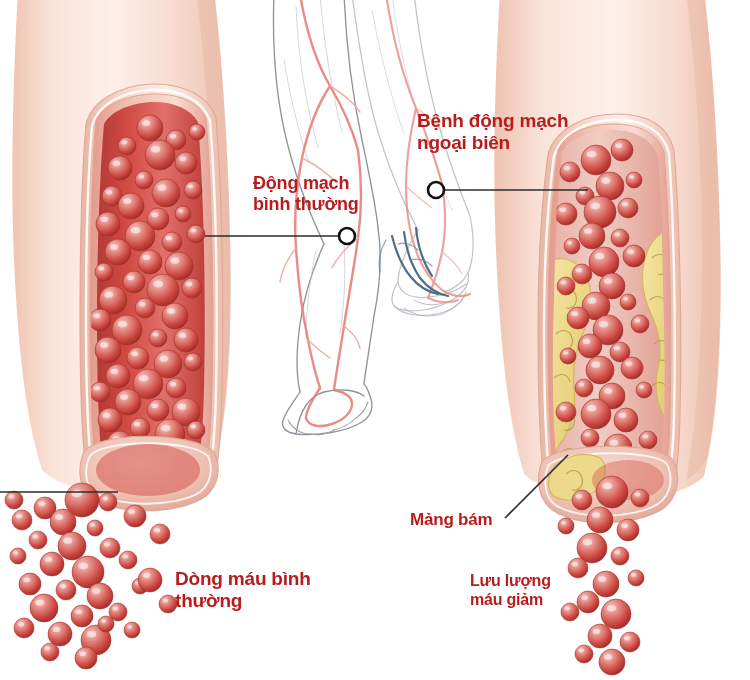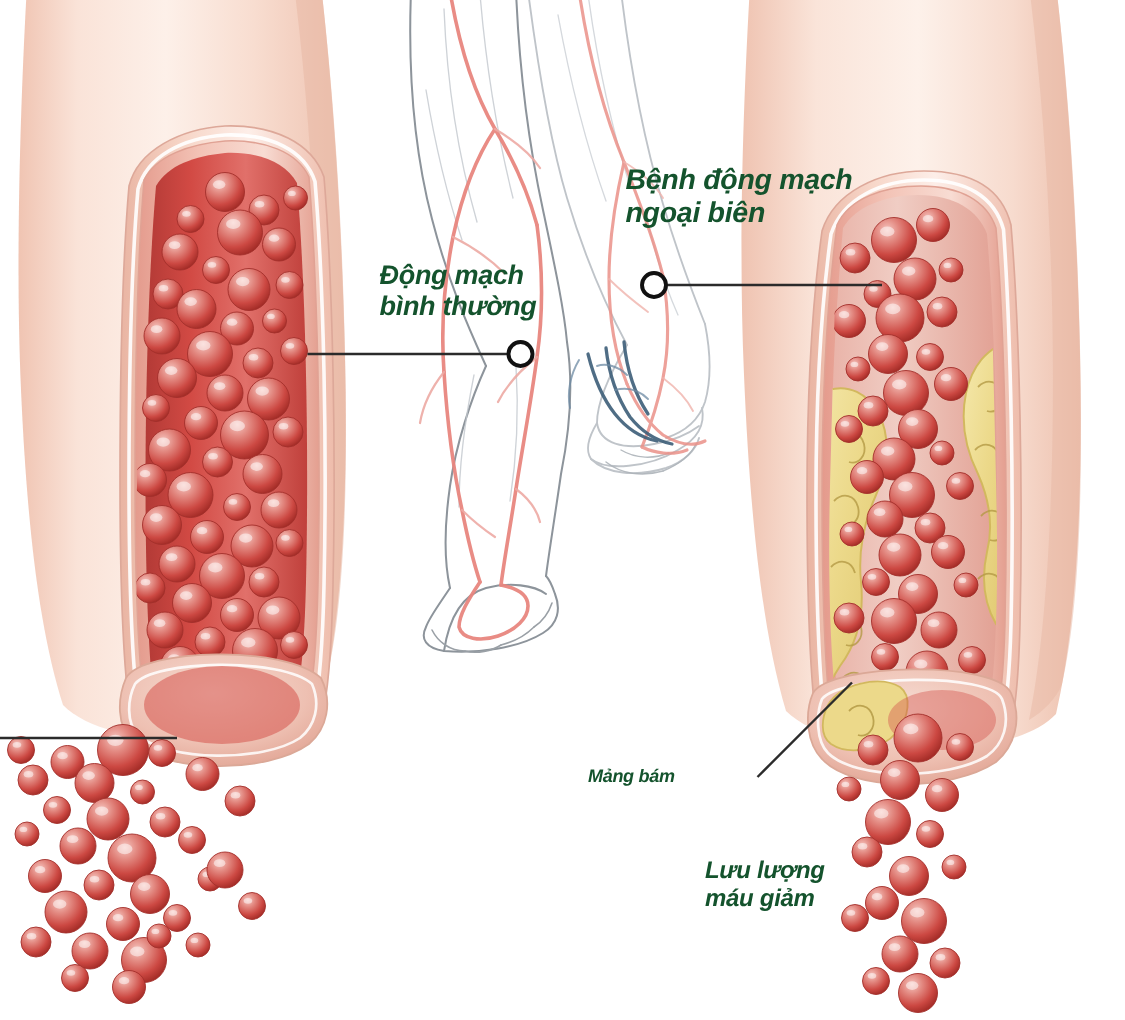--- a/index.html
+++ b/index.html
@@ -23,40 +23,39 @@
     position: absolute;
     left: 0;
     top: 0;
     width: 750px;
     height: 680px;
   }
   .label {
     position: absolute;
     font-family: "Liberation Sans", sans-serif;
     font-weight: bold;
-    color: #14532d;
+    color: #b91c1c;
     line-height: 1.18;
     white-space: pre-line;
     letter-spacing: -0.2px;
-    font-style: italic;
   }
   #label-normal-artery {
     left: 253px;
     top: 173px;
     font-size: 18px;
   }
   #label-pad {
     left: 417px;
     top: 110px;
     font-size: 19px;
   }
   #label-plaque {
-    left: 392px;
+    left: 410px;
     top: 510px;
-    font-size: 12px;
+    font-size: 17px;
   }
   #label-normal-flow {
     left: 175px;
     top: 568px;
     font-size: 19px;
   }
   #label-reduced-flow {
     left: 470px;
     top: 572px;
     font-size: 16px;
@@ -632,16 +631,18 @@
       <circle cx="347" cy="236" r="8" fill="#ffffff" stroke="#111111" stroke-width="2.6"></circle>
       <circle cx="436" cy="190" r="8" fill="#ffffff" stroke="#111111" stroke-width="2.6"></circle>
     </g>
   </svg>
 
   <div class="label" id="label-normal-artery">Động mạch
 bình thường</div>
   <div class="label" id="label-pad">Bệnh động mạch
 ngoại biên</div>
   <div class="label" id="label-plaque">Mảng bám</div>
+  <div class="label" id="label-normal-flow">Dòng máu bình
+thường</div>
   <div class="label" id="label-reduced-flow">Lưu lượng
 máu giảm</div>
 
 </div>
 
 </body></html>

